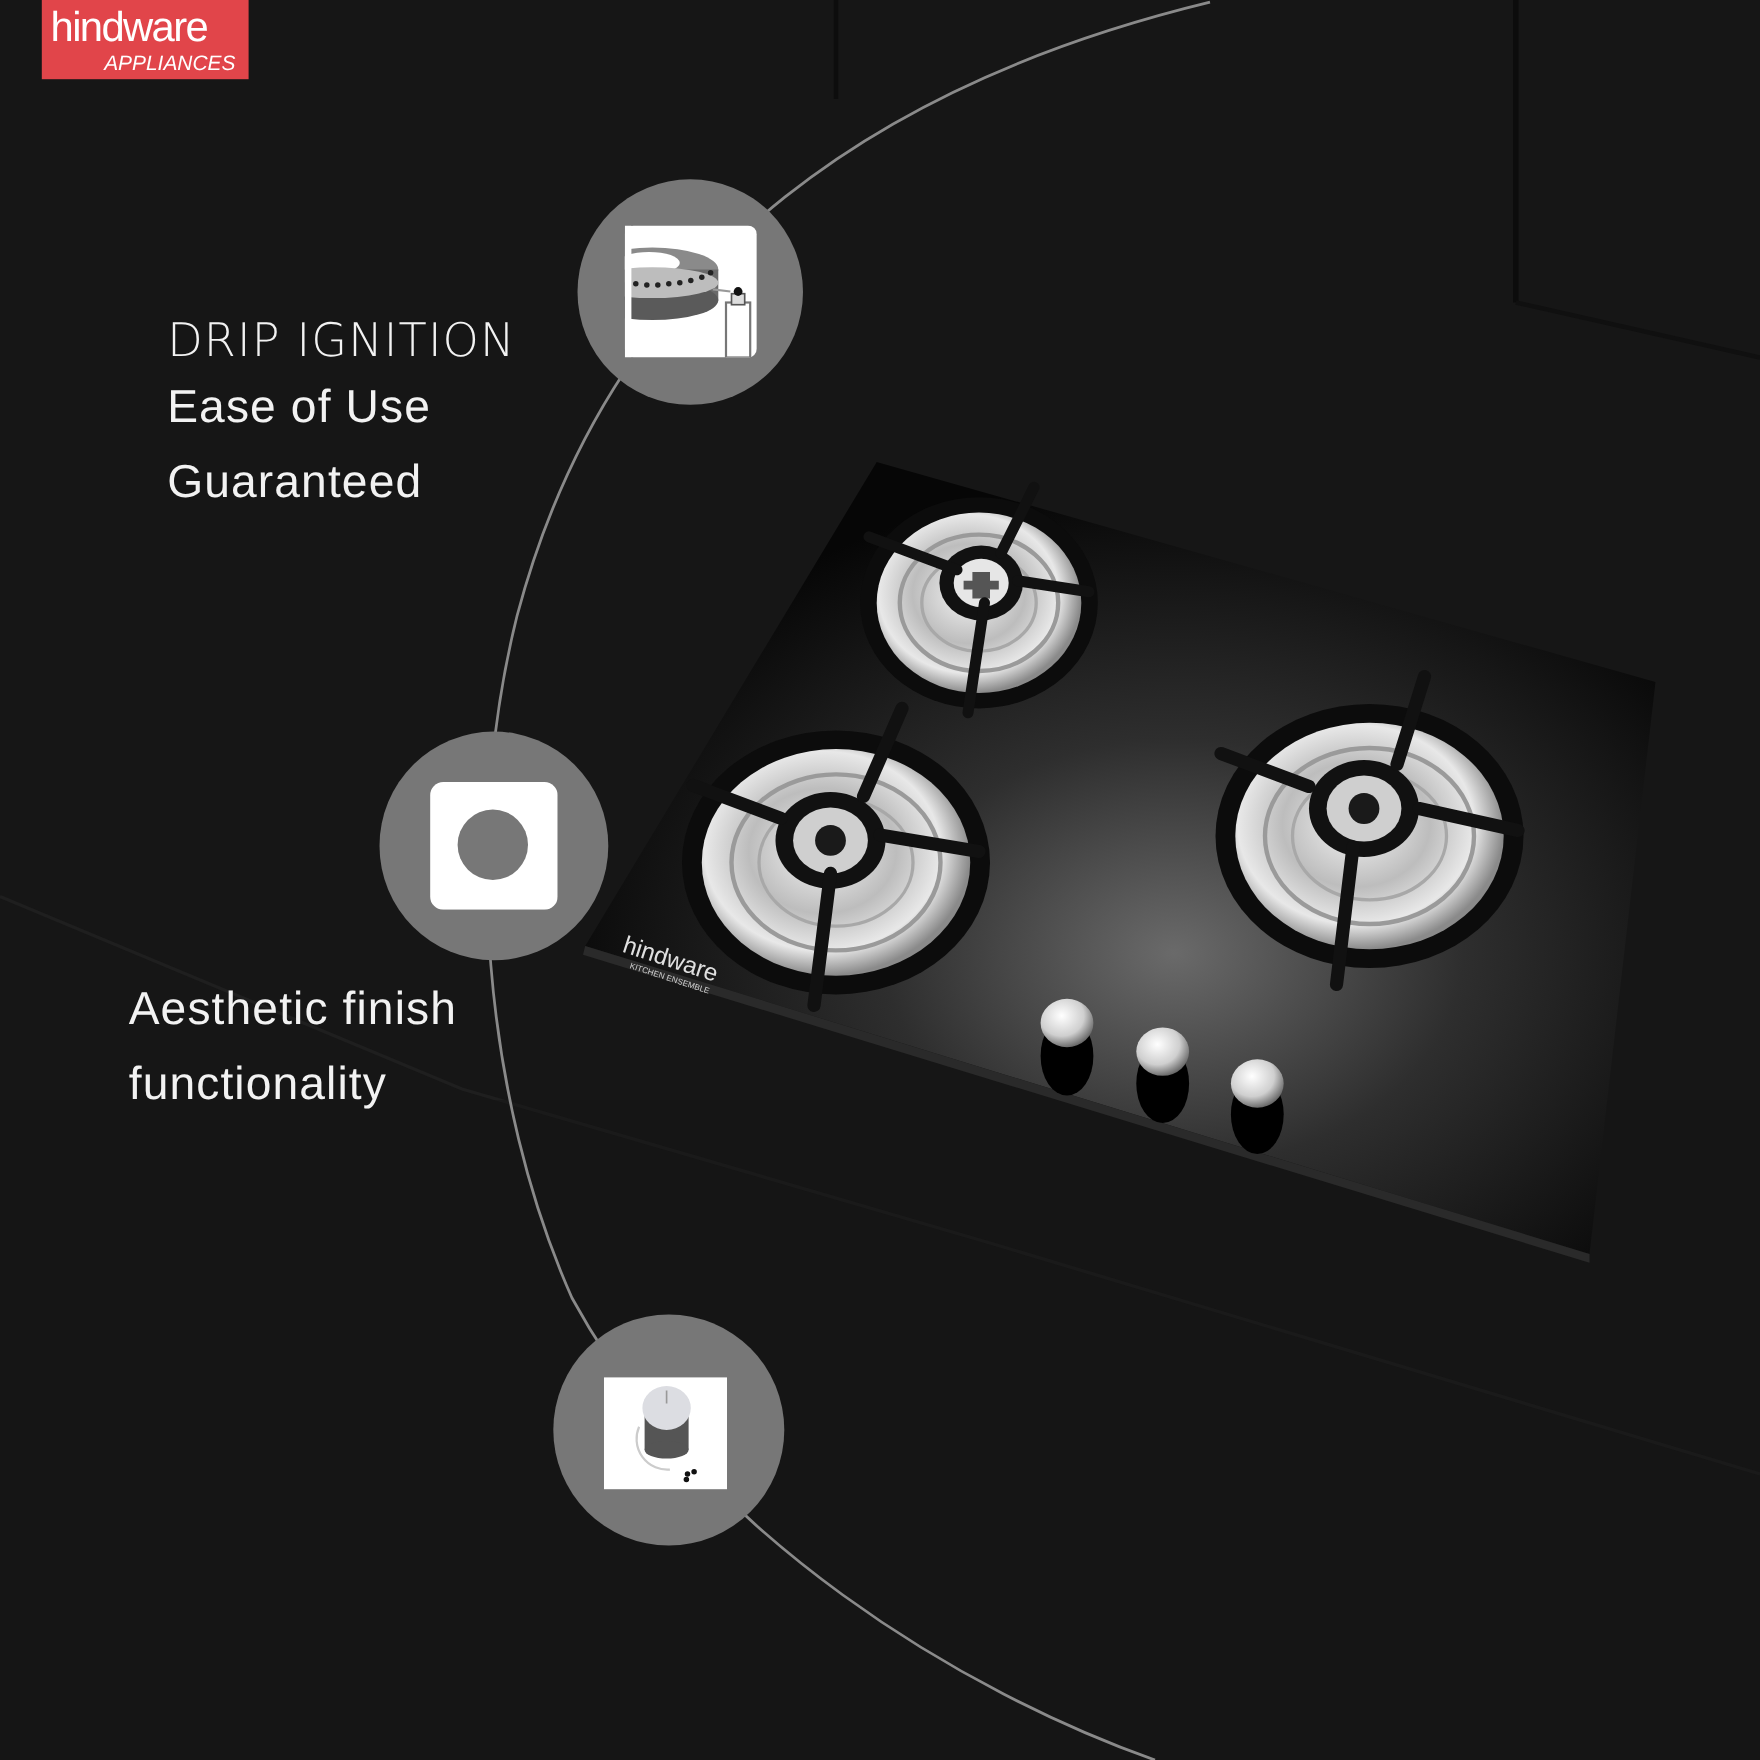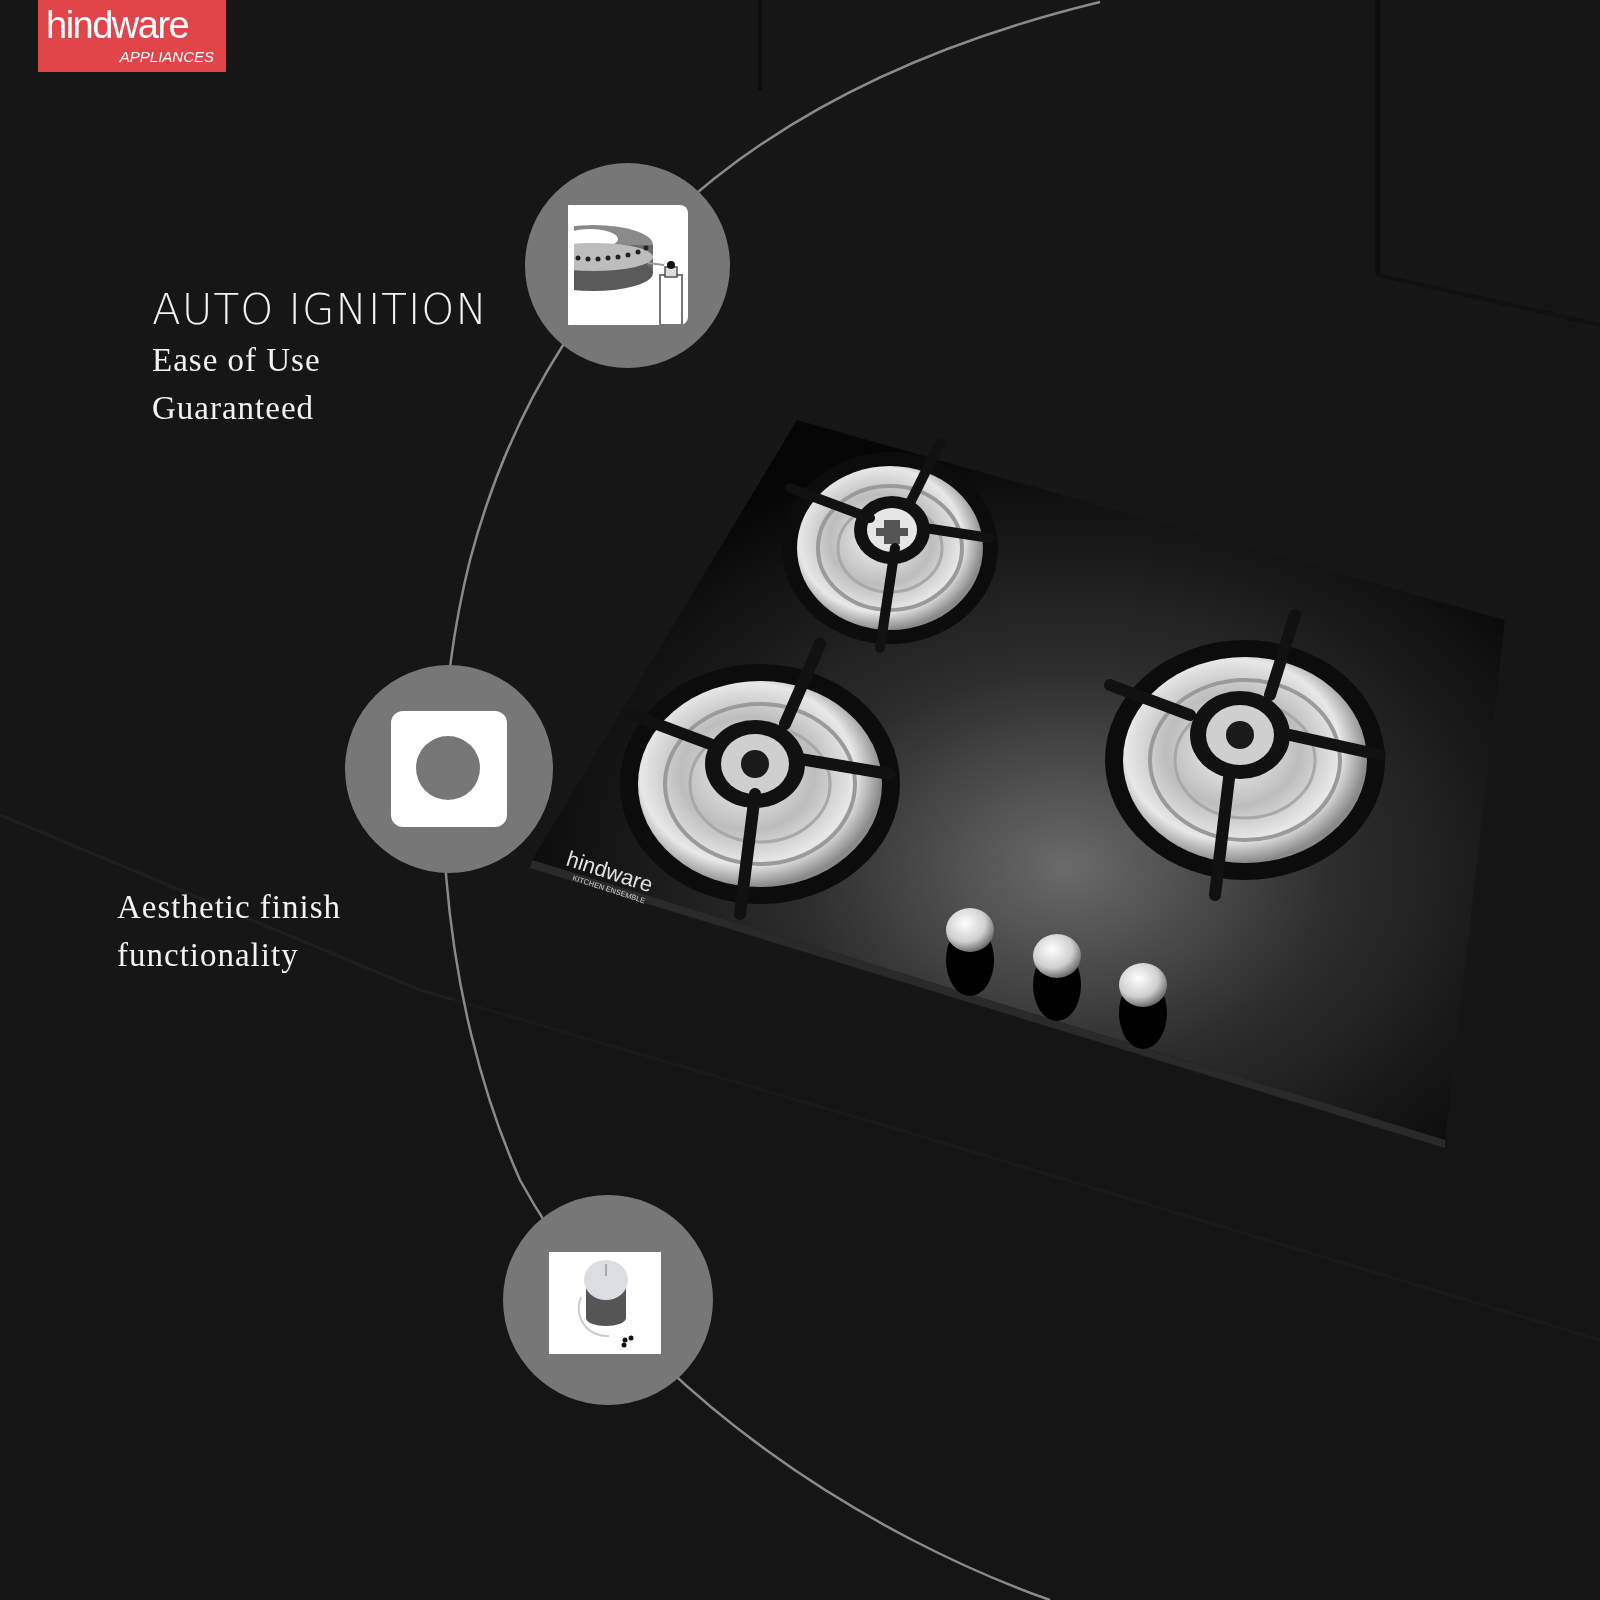--- a/index.html
+++ b/index.html
@@ -14,31 +14,31 @@
       position: absolute; left: 38px; top: 0; width: 188px; height: 72px;
       background: #e1454a; color: #fff;
     }
     .logo .brand {
       position: absolute; left: 8px; top: 6px;
       font-family: "Liberation Sans", sans-serif; font-size: 38px; letter-spacing: -1.5px;
       line-height: 1;
     }
     .logo .sub {
       position: absolute; right: 12px; top: 49px;
-      font-family: "Liberation Sans", sans-serif; font-style: italic; font-size: 15px;
+      font-family: "Liberation Sans", sans-serif; font-style: italic; font-size: 19px;
       line-height: 1;
     }
     .feature { position: absolute; color: #f2f2f2; }
     .feature .title {
       font-family: "DejaVu Sans", sans-serif; font-weight: 300;
       font-size: 42px; line-height: 53px; letter-spacing: 1px; white-space: pre-line;
     }
     .feature .desc {
-      font-family: Liberation Serif, serif;
-      font-size: 33px; line-height: 48px; letter-spacing: 1px; white-space: pre-line;
+      font-family: Liberation Sans, sans-serif;
+      font-size: 42px; line-height: 68px; letter-spacing: 1px; white-space: pre-line;
     }
     .f1 { left: 152px; top: 283px; }
     .f2 { left: 110px; top: 883px; }
     .f2 .desc { margin-left: 7px; }
     .f3 { left: 300px; top: 1420px; }
     .badge {
       position: absolute; border-radius: 50%; background: #777;
     }
     .b1 { left: 525px; top: 163px; width: 205px; height: 205px; }
     .b2 { left: 345px; top: 665px; width: 208px; height: 208px; }
@@ -177,21 +177,21 @@
     <path d="M32 45 A28 28 0 0 0 60 84" stroke="#ccc" stroke-width="2" fill="none"></path>
     <g fill="#111">
         <circle cx="76" cy="88" r="2.5"></circle>
         <circle cx="82" cy="86" r="2.5"></circle>
         <circle cx="75" cy="93" r="2.5"></circle>
       </g>
   </svg>
 </div>
 
 <div class="feature f1">
-  <div class="title">AUTO IGNITION</div>
+  <div class="title">DRIP IGNITION</div>
   <div class="desc">Ease of Use
 Guaranteed</div>
 </div>
 <div class="feature f2">
   <div class="desc">Aesthetic finish
 functionality</div>
 </div>
 <div class="feature f3">
 </div>
 

